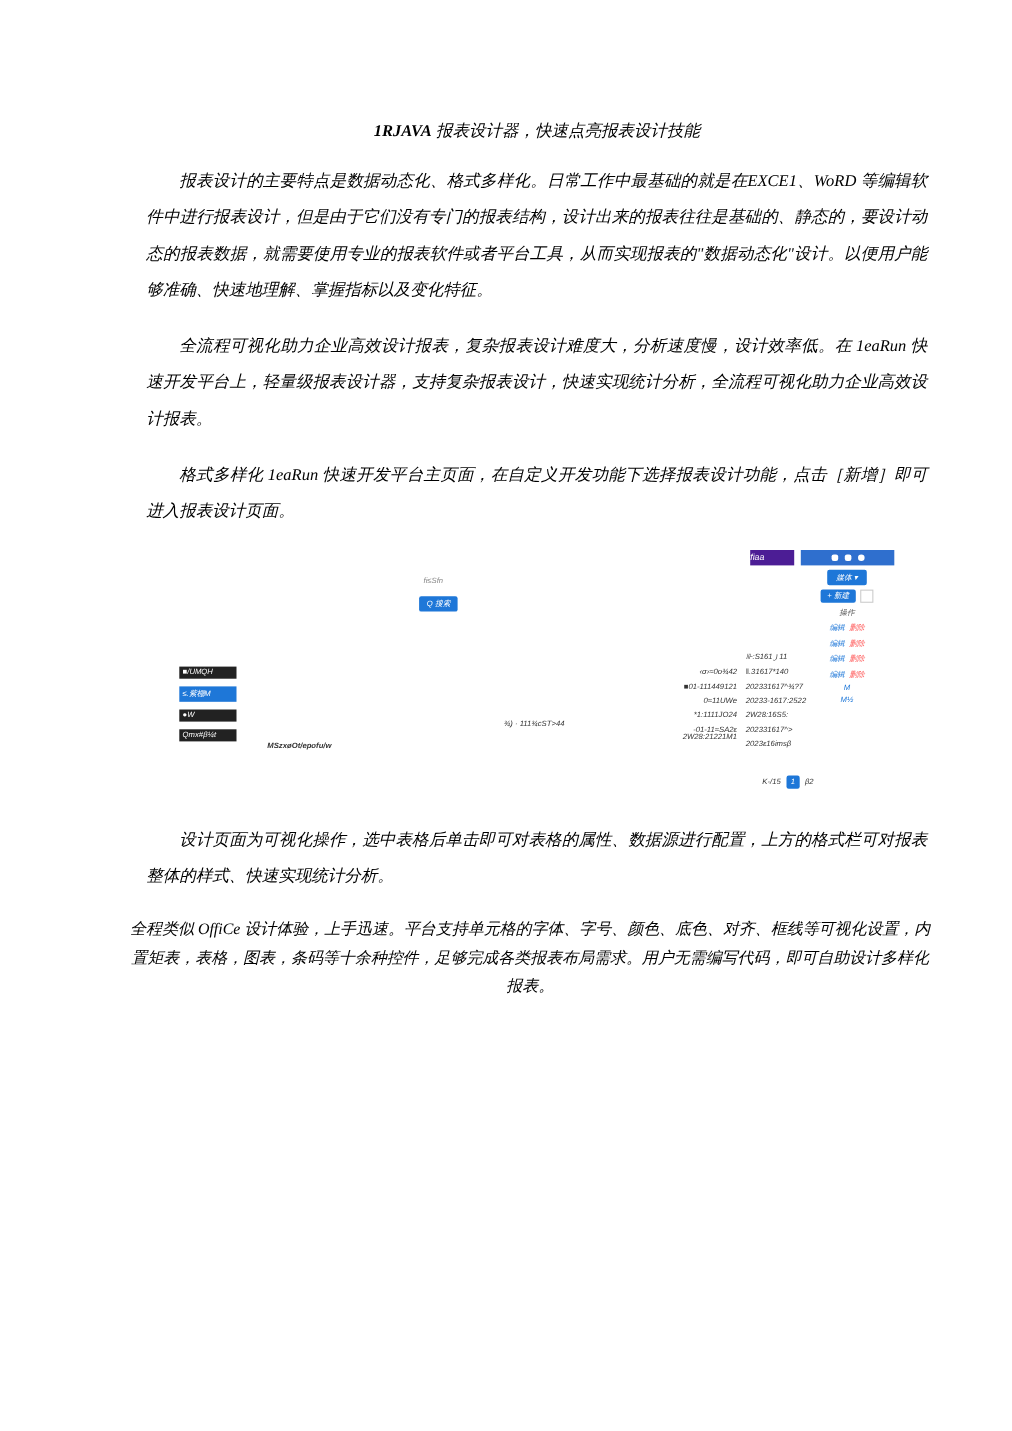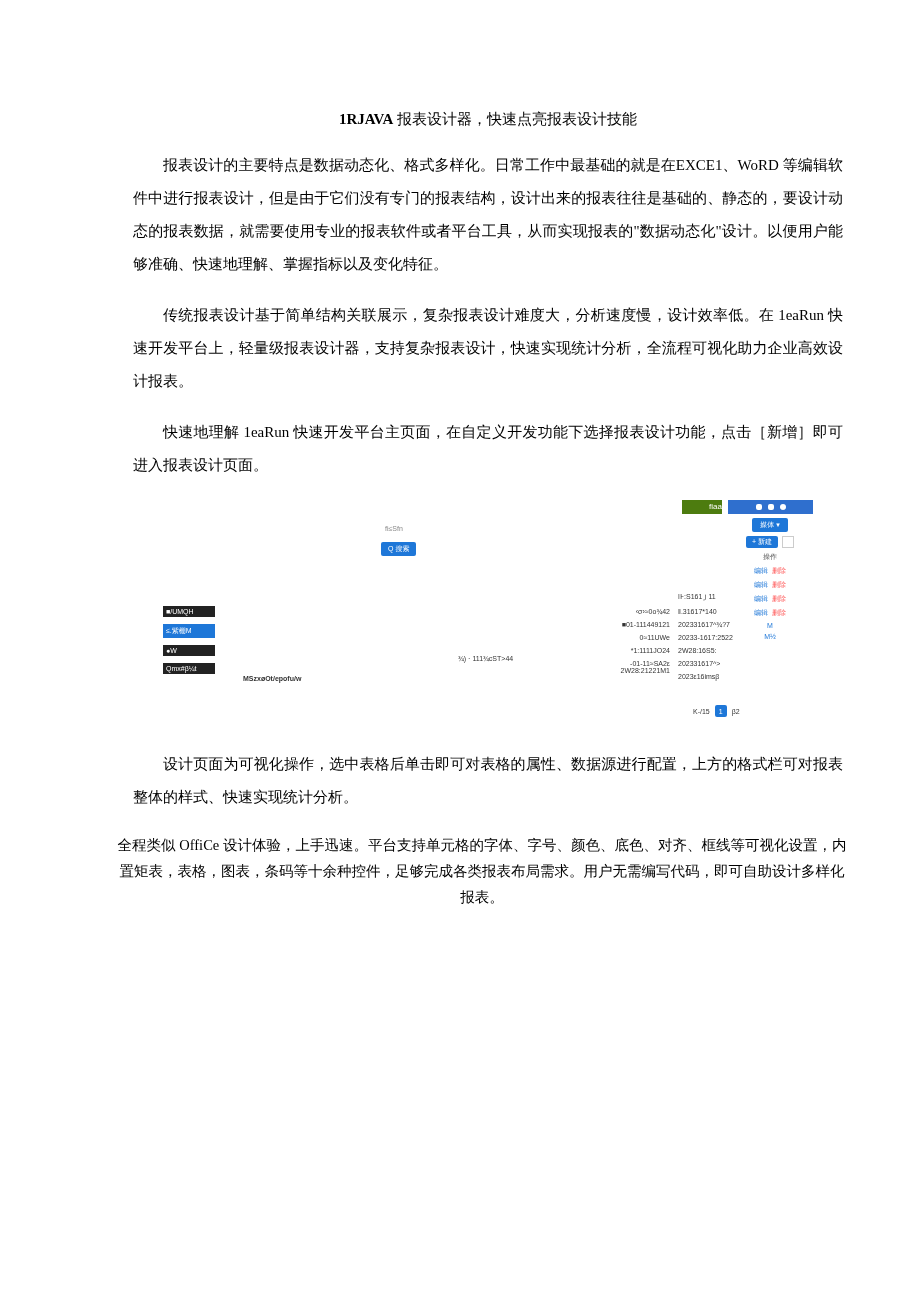--- a/index.html
+++ b/index.html
@@ -4,20 +4,21 @@
 <style>
   body {
     margin: 0;
     background: #ffffff;
     font-family: "SimSun", "宋体", serif;
     width: 920px;
   }
   .page {
     padding: 110px 59px 100px 115px;
     color: #000;
+    font-style: italic;
   }
   .title {
     text-align: center;
     font-size: 15px;
     margin: 0 0 20px 0;
     font-family: "SimSun", serif;
   }
   .title .bold {
     font-weight: bold;
     font-family: "Times New Roman", serif;
@@ -43,21 +44,21 @@
     height: 230px;
     margin: 10px auto 14px auto;
     background: #ffffff;
     position: relative;
     font-family: Arial, sans-serif;
     font-size: 7px;
     color: #333;
   }
   .shot .topbar {
     position: absolute; top: 0; left: 519px; width: 40px; height: 14px;
-    background: #4d7c0f; color:#fff; line-height:14px; text-align:right;
+    background: #4c1d95; color:#fff; line-height:14px; text-align:left;
     font-size:8px;
   }
   .shot .iconbar {
     position: absolute; top:0; left:565px; width:85px; height:14px;
     background:#2f6fce; display:flex; align-items:center; justify-content:center;
     gap:6px;
   }
   .shot .iconbar span { width:6px; height:6px; background:#fff; border-radius:2px;}
   .shot .iconbar span.c { border-radius:50%; }
   .shot .rightcol {
@@ -112,25 +113,25 @@
 
   <p class="title">
     <span class="bold">1RJAVA</span><span> 报表设计器，快速点亮报表设计技能</span>
   </p>
 
   <p class="body">
     <span>报表设计的主要特点是数据动态化、格式多样化。日常工作中最基础的就是在</span><span class="latin">EXCE1、WoRD</span><span> 等编辑软件中进行报表设计，但是由于它们没有专门的报表结构，设计出来的报表往往是基础的、静态的，要设计动态的报表数据，就需要使用专业的报表软件或者平台工具，从而实现报表的"数据动态化"设计。以便用户能够准确、快速地理解、掌握指标以及变化特征。</span>
   </p>
 
   <p class="body">
-    <span>传统报表设计基于简单结构关联展示，复杂报表设计难度大，分析速度慢，设计效率低。在 </span><span class="latin">1eaRun</span><span> 快速开发平台上，轻量级报表设计器，支持复杂报表设计，快速实现统计分析，全流程可视化助力企业高效设计报表。</span>
+    <span>全流程可视化助力企业高效设计报表，复杂报表设计难度大，分析速度慢，设计效率低。在 </span><span class="latin">1eaRun</span><span> 快速开发平台上，轻量级报表设计器，支持复杂报表设计，快速实现统计分析，全流程可视化助力企业高效设计报表。</span>
   </p>
 
   <p class="body">
-    <span>快速地理解 </span><span class="latin">1eaRun</span><span> 快速开发平台主页面，在自定义开发功能下选择报表设计功能，点击［新增］即可进入报表设计页面。</span>
+    <span>格式多样化 </span><span class="latin">1eaRun</span><span> 快速开发平台主页面，在自定义开发功能下选择报表设计功能，点击［新增］即可进入报表设计页面。</span>
   </p>
 
   <div class="shot">
     <div class="topbar">fiaa</div>
     <div class="iconbar">
       <span></span>
       <span></span>
       <span class="c"></span>
     </div>
     <div class="small-label">fi≤Sfn</div>

